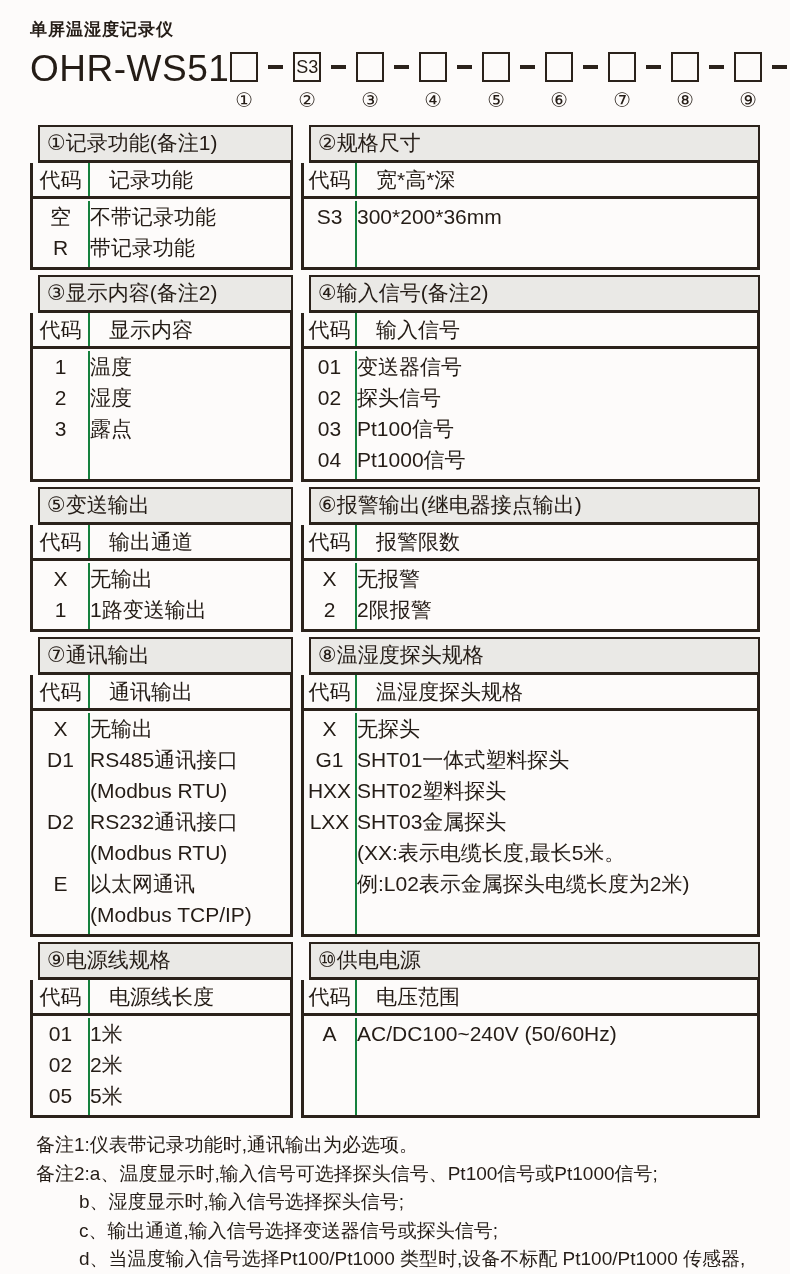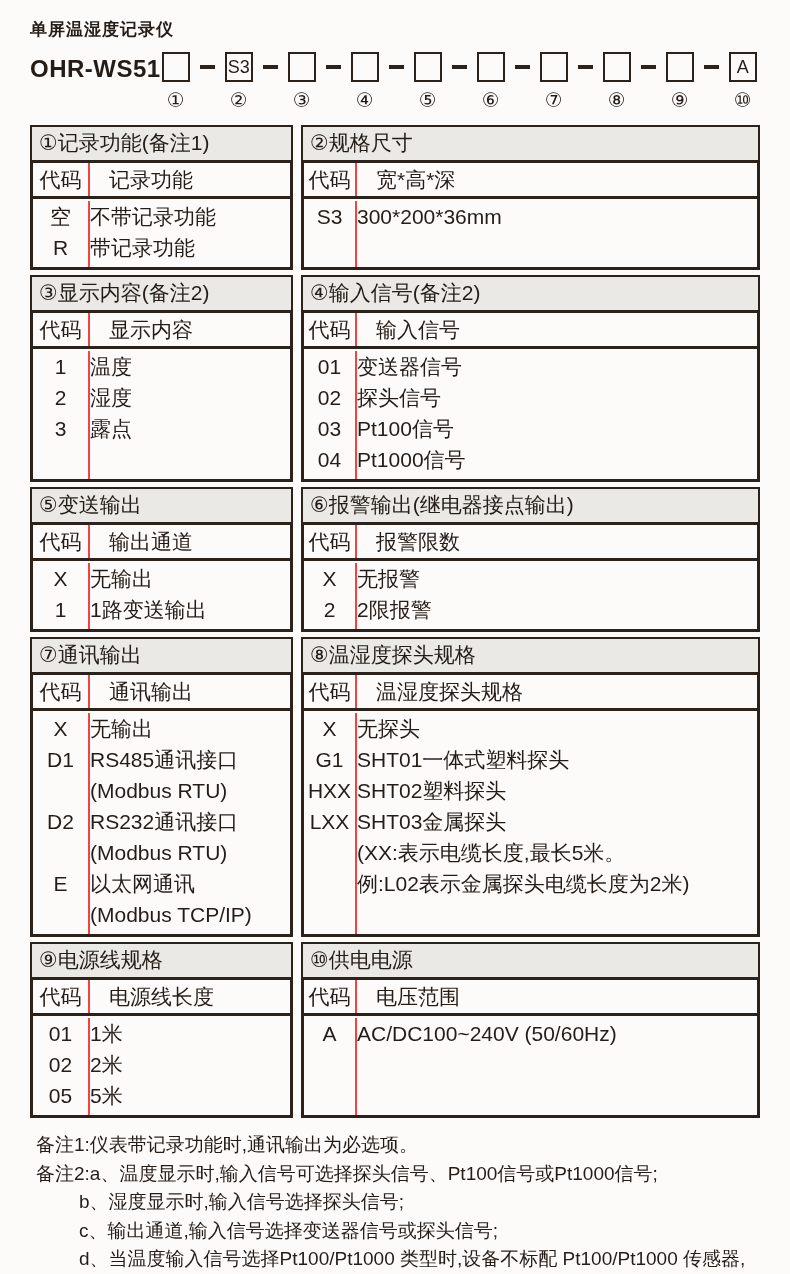--- a/index.html
+++ b/index.html
@@ -6,45 +6,45 @@
   body{
     width:790px;height:1274px;overflow:hidden;
     background:#fdfbfa;color:#241c16;
     font-family:"Liberation Sans","DejaVu Sans",sans-serif;
   }
   .page{padding:18px 28px 0 30px;}
 
   
   .title{font-size:17px;font-weight:600;letter-spacing:1px;}
   .model-line{display:flex;align-items:flex-start;margin-top:11px;height:64px;}
-  .model-prefix{font-size:24px;font-weight:700;line-height:33px;letter-spacing:.5px;white-space:nowrap;}
+  .model-prefix{font-size:37px;font-weight:400;line-height:33px;letter-spacing:.5px;white-space:nowrap;}
   .slots{display:flex;align-items:flex-start;}
   .slot{display:flex;flex-direction:column;align-items:center;margin:0 5px;}
   .slot:first-child{margin-left:1px;}
   .box{
     width:24px;height:26px;border:2px solid #2b221b;
     display:flex;align-items:center;justify-content:center;
     font-size:18px;font-weight:500;background:transparent;
   }
   .dash{width:15px;height:4px;background:#2b221b;margin:13px 5px 0 5px;flex:none;}
   .slot-num{margin-top:7px;font-size:20px;line-height:22px;}
 
   
   .sections{margin-top:9px;width:730px;}
   .section{display:flex;gap:8px;margin-bottom:5px;align-items:stretch;}
   .half{display:flex;flex-direction:column;}
   .half.left{width:263px;flex:none;}
   .half.right{flex:1;min-width:0;}
   .band{
     background:#eae9e6;border:2px solid #2b221b;border-bottom-width:3px;
-    font-size:21px;line-height:28px;padding:2px 7px 3px 7px;white-space:nowrap;
+    font-size:21px;line-height:28px;padding:2px 7px 3px 7px;white-space:nowrap;margin-left:8px;
   }
   .grid{border:3px solid #2b221b;border-top:0;flex:1;display:flex;flex-direction:column;font-size:21px;}
   .colhdr{display:flex;border-bottom:3px solid #2b221b;height:33px;flex:none;}
-  .rc{flex:none;border-right:2px solid #ef4444;text-align:center;}
+  .rc{flex:none;border-right:2px solid #15803d;text-align:center;}
   .left .rc{width:55px;}
   .right .rc{width:51px;}
   .hc,.hd{line-height:33px;white-space:nowrap;}
   .hd{padding-left:19px;}
   .rd{flex:1;min-width:0;}
   .tbody{display:flex;flex-direction:column;flex:1;padding-top:2px;}
   .row{display:flex;}
   .row .rc{line-height:31px;}
   .desc-line{line-height:31px;padding-left:0;white-space:nowrap;}
   .row.filler{flex:1;min-height:4px;}

